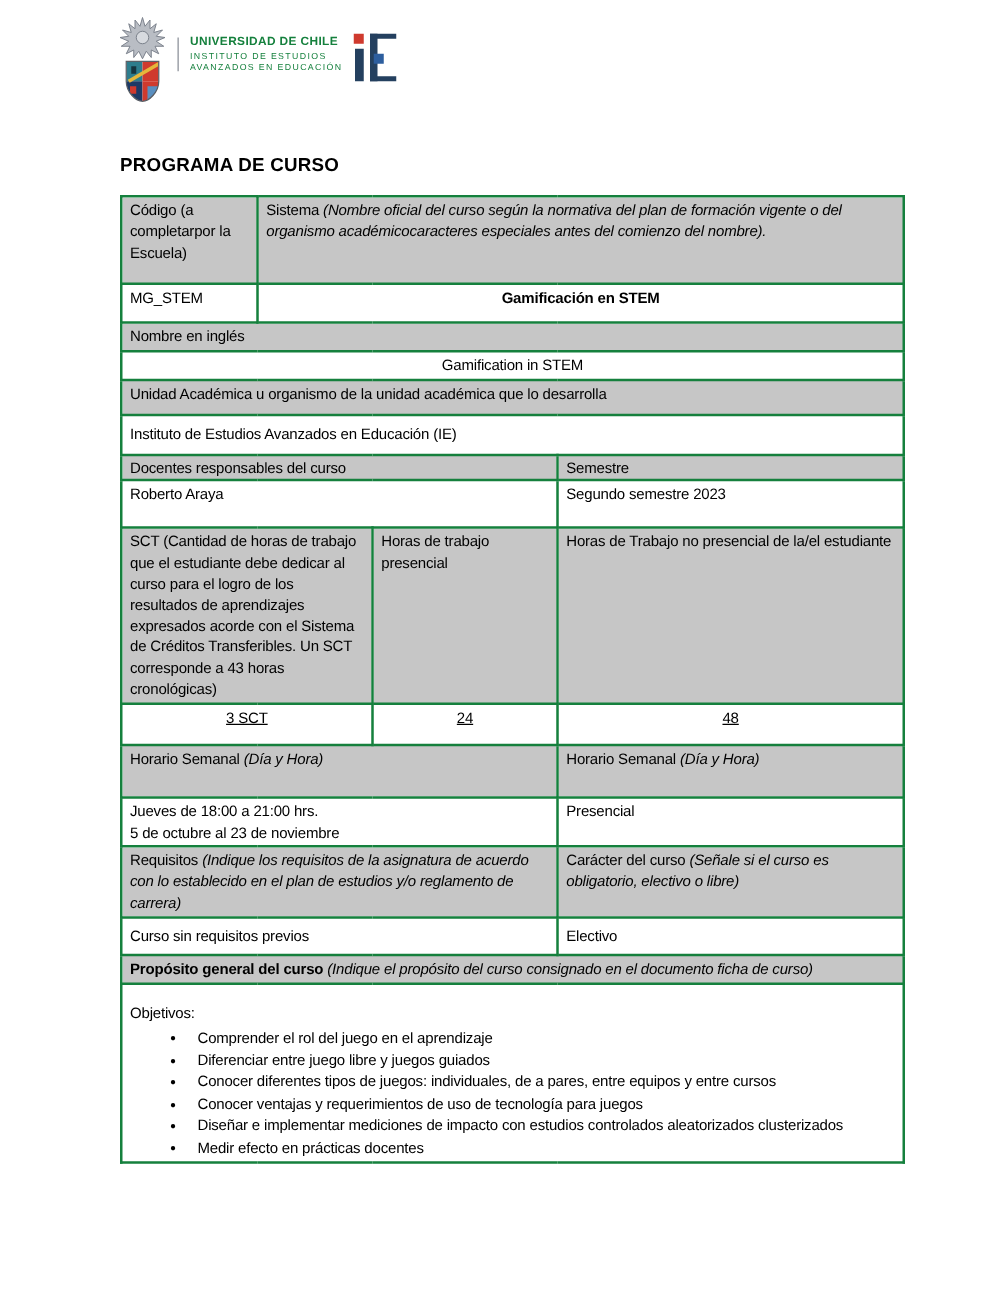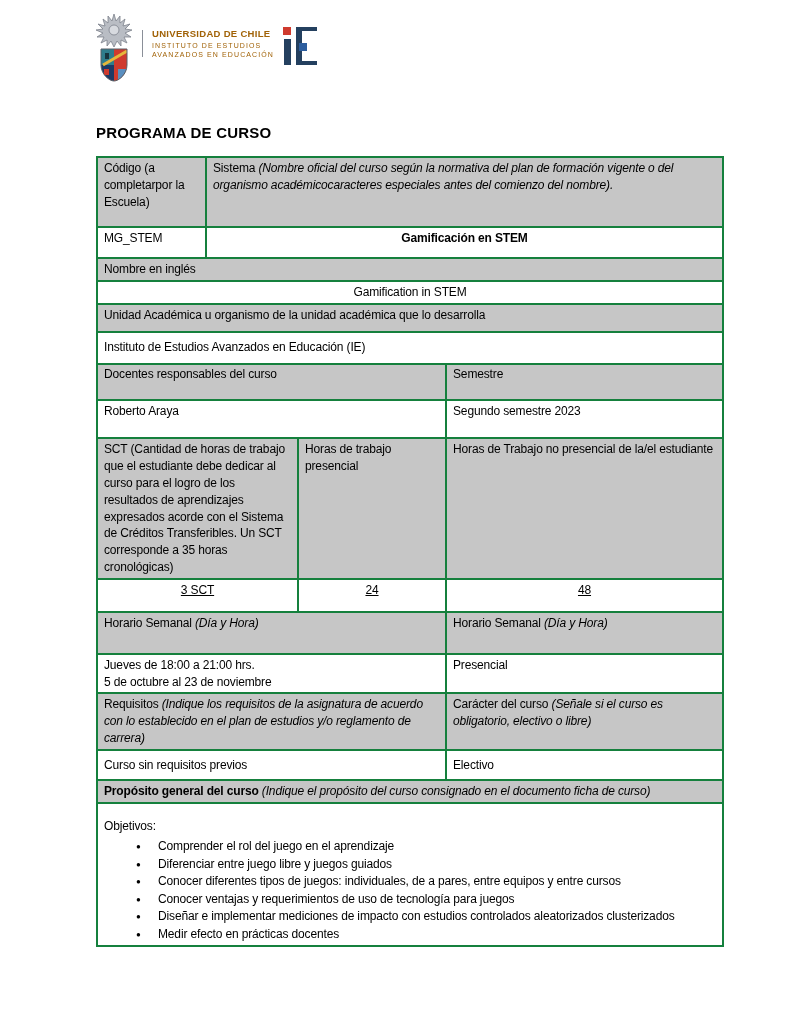--- a/index.html
+++ b/index.html
@@ -8,42 +8,42 @@
     width:800px;height:1035px;
     background:#ffffff;
     font-family:"Liberation Sans", sans-serif;
     color:#000;
     overflow:hidden;
   }
   
   .logo{display:flex;align-items:flex-start;gap:9px;padding:13px 0 0 95px;height:72px;box-sizing:border-box;}
   .logo svg{display:block;}
   .logo-divider{width:1px;height:27px;background:#8a8f98;margin-top:17px;}
-  .logo-text{margin-top:16px;line-height:1;color:#a16207;}
+  .logo-text{margin-top:16px;line-height:1;color:#15803d;}
   .logo-line1{font-size:9.5px;font-weight:bold;letter-spacing:.3px;margin-bottom:3px;}
   .logo-line2,.logo-line3{font-size:7px;letter-spacing:1.1px;margin-bottom:2.5px;}
   .ie-mark{position:relative;width:40px;height:42px;margin-top:14px;}
   .ie-dot{position:absolute;left:0;top:0;width:8px;height:8px;background:#cf3a2e;}
   .ie-stem{position:absolute;left:1px;top:12px;width:7px;height:26px;background:#24405f;}
   .ie-e{position:absolute;left:13px;top:0;width:21px;height:38px;box-sizing:border-box;
         border-left:6px solid #24405f;border-top:4px solid #24405f;border-bottom:4px solid #24405f;}
   .ie-e-sq{position:absolute;left:16px;top:16px;width:8px;height:8px;background:#2d5e9e;}
   
   .doc-title{width:626px;margin:52px 0 0 96px;text-align:left;font-size:15px;font-weight:bold;letter-spacing:.2px;}
   
   table.program{border-collapse:collapse;margin:15px 0 0 96px;width:626px;table-layout:fixed;
     font-size:12px;line-height:1.4;letter-spacing:-0.15px;}
   table.program td{border:2px solid #15803d;vertical-align:top;padding:2px 6px;box-sizing:border-box;overflow:hidden;}
   td.gray{background:#c6c6c6;}
   td.vc{vertical-align:middle;}
   .tc{text-align:center;}
   .b{font-weight:bold;}
   .i{font-style:italic;}
   tr.r1 td{height:70px;} tr.r2 td{height:31px;} tr.r3 td{height:22px;} tr.r4 td{height:22px;}
-  tr.r5 td{height:28px;} tr.r6 td{height:32px;padding-top:6px;} tr.r7 td{height:18px;padding-top:1px;padding-bottom:17px;margin-left:47px;}
+  tr.r5 td{height:28px;} tr.r6 td{height:32px;padding-top:6px;} tr.r7 td{height:18px;padding-top:1px;padding-bottom:1px;margin-left:47px;}
   tr.r8 td{height:38px;} tr.r9 td{height:116px;} tr.r10 td{height:33px;text-decoration:underline;} tr.r11 td{height:42px;}
   tr.r12 td{height:32px;} tr.r13 td{height:50px;} tr.r14 td{height:30px;vertical-align:bottom;padding-bottom:5px;}
   tr.r15 td{height:22px;} tr.r16 td{height:122px;}
   .obj-block{padding-top:12px;}
   .obj-list{margin-top:4px;}
   .obj-item{display:flex;align-items:flex-start;padding-left:32px;line-height:17.5px;}
   .obj-bullet{width:22px;flex:0 0 22px;font-size:8px;line-height:17.5px;text-align:left;}
 </style>
 </head>
 <body>
@@ -157,21 +157,21 @@
       <td colspan="3">
         <span>Roberto Araya</span>
       </td>
       <td>
         <span>Segundo semestre 2023</span>
       </td>
     </tr>
 
     <tr class="r9">
       <td class="gray" colspan="2">
-        <span>SCT (Cantidad de horas de trabajo que el estudiante debe dedicar al curso para el logro de los resultados de aprendizajes expresados acorde con el Sistema de Créditos Transferibles. Un SCT corresponde a 35 horas cronológicas)</span>
+        <span>SCT (Cantidad de horas de trabajo que el estudiante debe dedicar al curso para el logro de los resultados de aprendizajes expresados acorde con el Sistema de Créditos Transferibles. Un SCT corresponde a 43 horas cronológicas)</span>
       </td>
       <td class="gray">
         <span>Horas de trabajo presencial</span>
       </td>
       <td class="gray">
         <span>Horas de Trabajo no presencial de la/el estudiante</span>
       </td>
     </tr>
 
     <tr class="r10">

